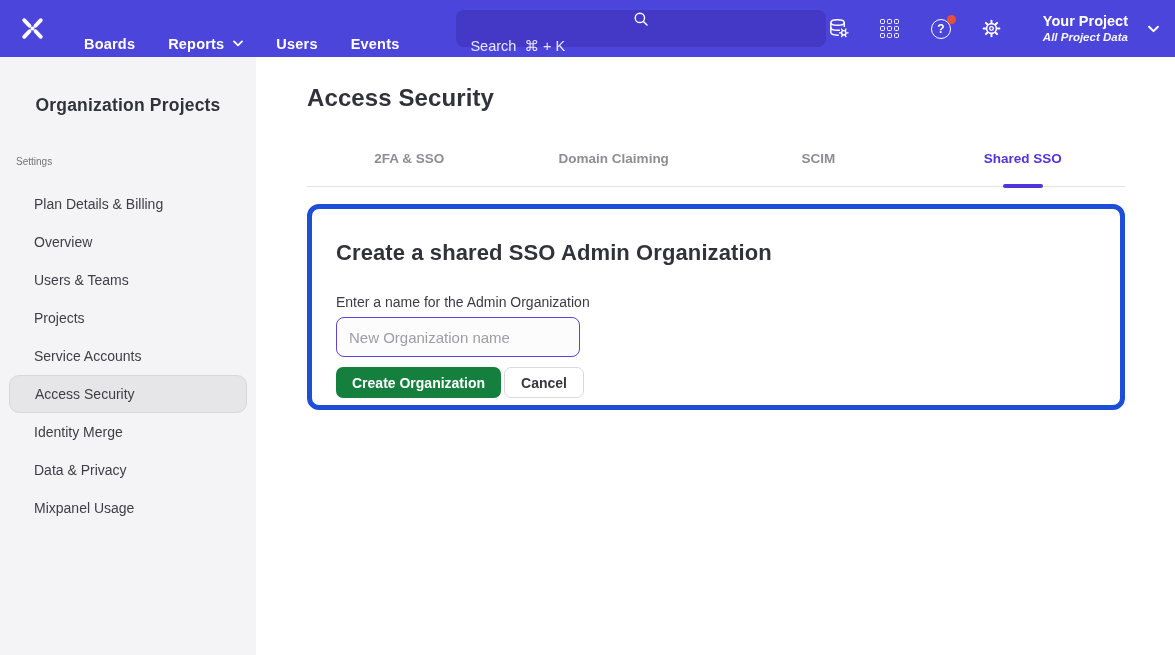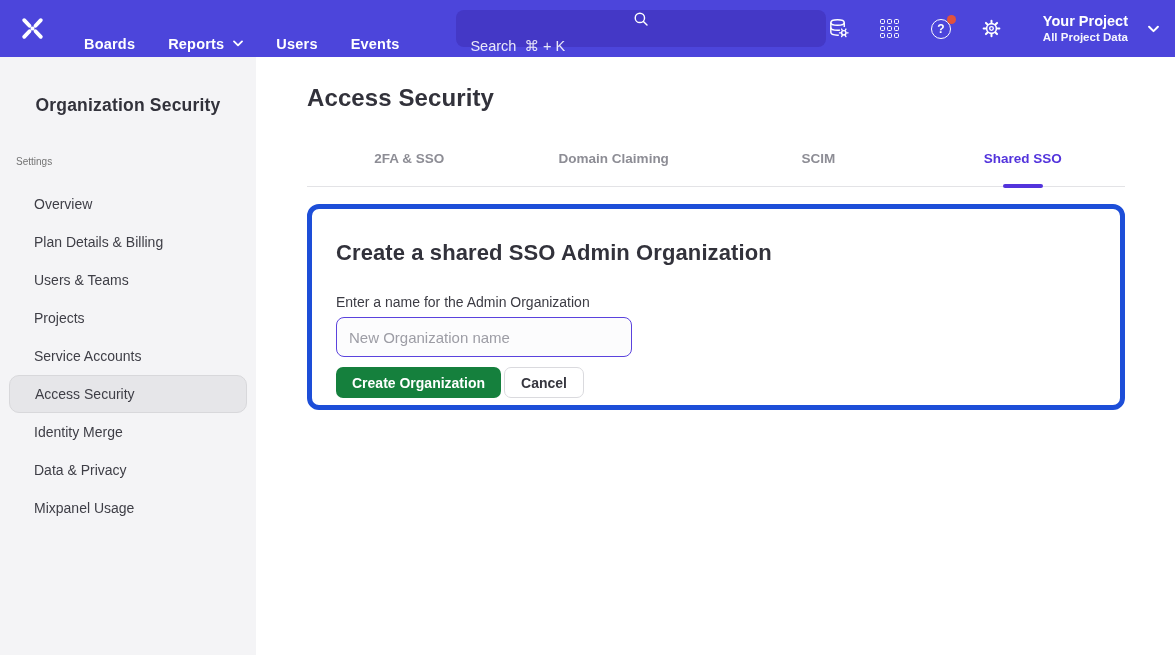--- a/index.html
+++ b/index.html
@@ -44,21 +44,21 @@
   .searchbox input::placeholder { color: rgba(255,255,255,.88); opacity: 1; }
   .topbar-right { margin-left: auto; display: flex; align-items: center; gap: 27px; }
   .tb-icon { width: 24px; height: 24px; display: flex; align-items: center; justify-content: center; position: relative; cursor: pointer; }
   .help-dot {
     position: absolute; top: -2px; right: -3px;
     width: 9px; height: 9px; border-radius: 50%;
   }
   .project-switcher { display: flex; align-items: center; margin-left: 12px; cursor: pointer; }
   .project-text { text-align: left; }
   .project-name { color: #fff; font-size: 14.5px; font-weight: 700; line-height: 1.25; }
-  .project-scope { color: rgba(255,255,255,.95); font-size: 11.5px; font-weight: 700; line-height: 1.3; }
+  .project-scope { color: rgba(255,255,255,.95); font-size: 11.5px; font-weight: 700; line-height: 1.3; font-style: italic; }
   .project-chevron { margin-left: 20px; display: flex; }
 
   
   .shell { display: flex; height: 598px; }
 
   
   .sidebar {
     width: 256px; background: #f4f4f6; flex: none;
     padding-top: 38px;
   }
@@ -101,21 +101,21 @@
     background: #5334dc;
   }
 
   .card {
     margin-top: 17px; border: 5px solid #1d4ed8; border-radius: 12px;
     background: #fff; padding: 24px 24px 26px; height: 206px;
   }
   .card-heading { font-size: 22px; font-weight: 700; color: #32323b; margin-top: 7px; letter-spacing: .1px; }
   .field-label { margin-top: 28px; font-size: 14px; color: #3c3c44; }
   .org-input {
-    display: block; margin-top: 7px; width: 296px; height: 40px;
+    display: block; margin-top: 7px; width: 244px; height: 40px;
     border: 1.5px solid #5b43dd; border-radius: 8px;
     background: #fcfcfd; padding: 0 12px; font-size: 15px; color: #32323b;
     outline: none; font-family: inherit;
   }
   .org-input::placeholder { color: #9d9da5; opacity: 1; }
   .button-row { margin-top: 10px; display: flex; gap: 3px; }
   .btn { height: 31px; border-radius: 7px; font-size: 14px; font-family: inherit; cursor: pointer; display: inline-flex; align-items: center; padding: 0 16px; }
   .btn-primary { background: #15803d; border: none; color: #fff; font-weight: 700; }
   .btn-secondary { background: #fff; border: 1px solid #dadade; color: #36363e; font-weight: 600; }
 
@@ -236,25 +236,25 @@
             <path d="M1 1.4 L5 5.4 L9 1.4" stroke="#fff" stroke-width="1.8" fill="none" stroke-linecap="round" stroke-linejoin="round"></path>
           </svg>
       </span>
     </div>
   </div>
 </header>
 
 <div class="shell">
 
   <aside class="sidebar">
-    <div class="sidebar-title">Organization Security</div>
+    <div class="sidebar-title">Organization Projects</div>
     <div class="sidebar-section">Settings</div>
     <div class="sidebar-list">
+      <div class="sidebar-item">Plan Details &amp; Billing</div>
       <div class="sidebar-item">Overview</div>
-      <div class="sidebar-item">Plan Details &amp; Billing</div>
       <div class="sidebar-item">Users &amp; Teams</div>
       <div class="sidebar-item">Projects</div>
       <div class="sidebar-item">Service Accounts</div>
       <div class="sidebar-item active">Access Security</div>
       <div class="sidebar-item">Identity Merge</div>
       <div class="sidebar-item">Data &amp; Privacy</div>
       <div class="sidebar-item">Mixpanel Usage</div>
     </div>
   </aside>
 

